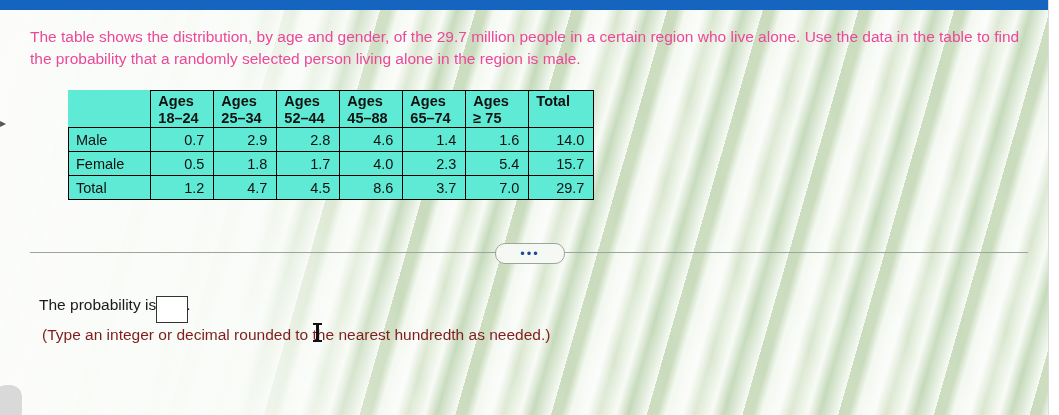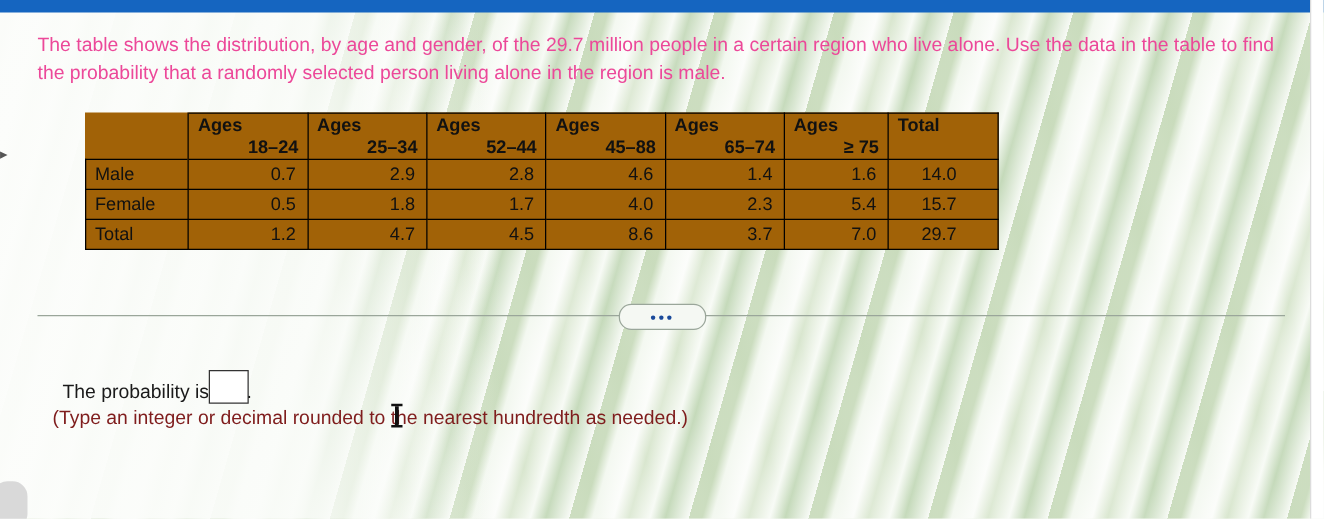--- a/index.html
+++ b/index.html
@@ -81,21 +81,21 @@
   }
 
   
   .table-wrap {
     position: absolute;
     left: 68px;
     top: 90px;
   }
   table.dist {
     border-collapse: collapse;
-    background: #a16207;
+    background: #5eead4;
     font-size: 14.5px;
     color: #111;
   }
   table.dist th, table.dist td {
     border: 1px solid #000000;
     padding: 1px 7px;
     height: 21px;
     white-space: nowrap;
   }
   table.dist thead th {
@@ -105,34 +105,34 @@
     line-height: 1.15;
     padding-top: 2px;
   }
   table.dist thead th.corner {
     border-top: none;
     border-left: none;
     border-bottom: none;
     background: transparent;
   }
   table.dist thead th .hl1 { display: block; }
-  table.dist thead th .hl2 { display: block; margin-left: 40px; }
+  table.dist thead th .hl2 { display: block; }
   table.dist tbody th.rowhead {
     font-weight: normal;
     text-align: left;
     padding-right: 26px;
   }
   table.dist tbody td {
     text-align: right;
     padding-right: 9px;
     min-width: 46px;
   }
   table.dist tbody td.total-col {
-    text-align: left;
-    padding-left: 26px;
+    text-align: right;
+    padding-left: 3px;
     min-width: 52px;
   }
 
   
   .divider {
     position: absolute;
     left: 30px;
     top: 252px;
     width: 998px;
     height: 1px;
@@ -152,26 +152,26 @@
     justify-content: center;
     letter-spacing: 2px;
     font-size: 13px;
     color: #1a4a9a;
     cursor: pointer;
   }
 
   
   .answer-line {
     position: absolute;
-    left: 50px;
+    left: 39px;
     top: 296px;
     font-size: 15.5px;
     color: #1a1a1a;
     display: flex;
-    align-items: flex-end;
+    align-items: flex-start;
     gap: 0;
   }
   .answer-box {
     display: inline-block;
     width: 26px;
     height: 23px;
     border: 1px solid #333;
     background: #ffffff;
     vertical-align: middle;
   }

